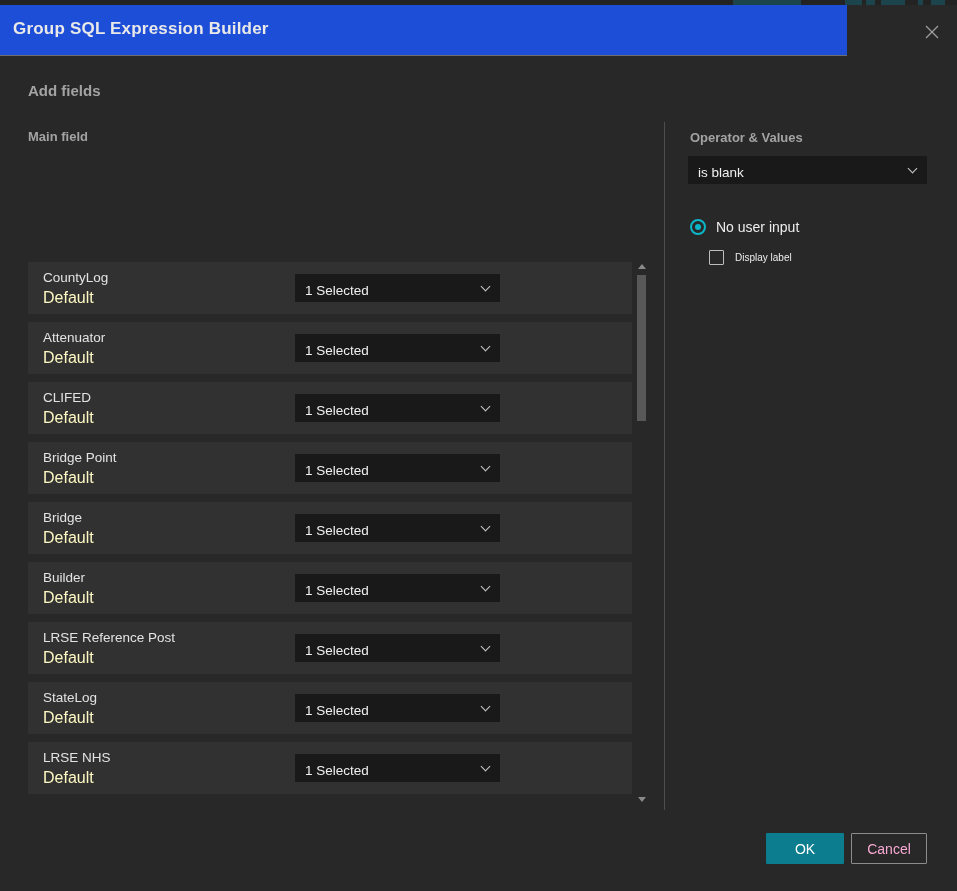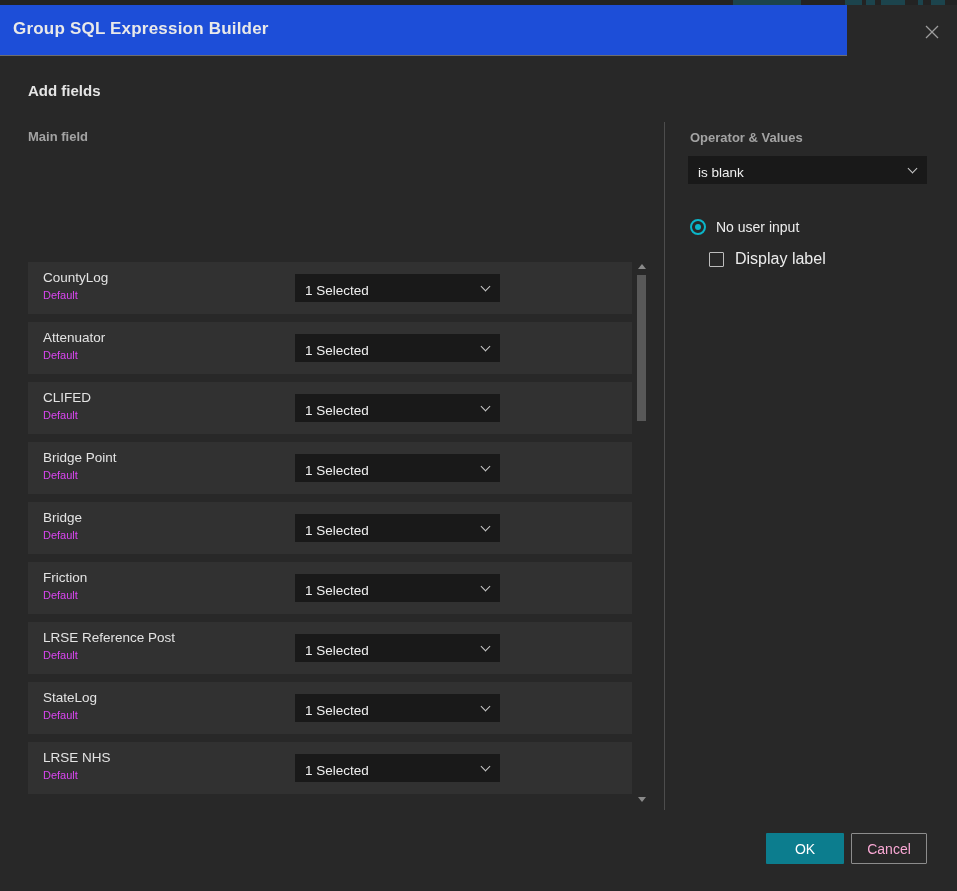--- a/index.html
+++ b/index.html
@@ -9,41 +9,41 @@
   
   .backdrop-strip{position:absolute;left:0;top:0;width:957px;height:5px;background:#232323;}
   .backdrop-strip .seg{position:absolute;top:0;height:5px;background:#1c444d;}
 
   
   .dialog{position:absolute;left:0;top:5px;width:957px;height:886px;background:#282828;}
   .dialog-header{position:absolute;left:0;top:0;width:847px;height:51px;background:#1d4ed8;border-bottom:1px solid #6e6e6e;}
   .dialog-title{position:absolute;left:13px;top:14px;font-size:17px;font-weight:700;color:#e9e9e9;letter-spacing:.2px;}
   .close-btn{position:absolute;left:921px;top:16px;width:22px;height:22px;cursor:pointer;display:flex;align-items:center;justify-content:center;}
 
-  .section-heading{position:absolute;font-size:15px;font-weight:700;color:#e5e5e5;}
+  .section-heading{position:absolute;font-size:15px;font-weight:700;color:#a3a3a3;}
   .sub-label{position:absolute;font-size:13px;font-weight:700;color:#a3a3a3;}
 
   .panel{position:absolute;background:#313131;}
 
   .select{position:absolute;height:28px;background:#191919;color:#f0f0f0;font-size:13.5px;
           display:flex;align-items:center;padding:4px 26px 0 10px;cursor:pointer;}
   .select .chev{position:absolute;right:11px;top:9px;width:7px;height:7px;
           border-right:1.5px solid #c9c9c9;border-bottom:1.5px solid #c9c9c9;transform:rotate(45deg);}
 
   
   #main-field-panel{left:28px;top:151px;width:611px;height:55px;}
   #main-source-select{left:12px;top:13px;width:238px;}
   #main-field-select{left:266px;top:13px;width:206px;}
   #main-field-select .cal{margin-right:8px;display:flex;}
 
   
   #fields-list{position:absolute;left:28px;top:257px;width:604px;}
   .field-row{position:relative;width:604px;height:52px;background:#313131;margin-bottom:8px;}
   .field-name{position:absolute;left:15px;top:8px;font-size:13.5px;color:#e3e3e3;}
-  .field-sub{position:absolute;left:15px;top:27px;font-size:11px;color:#d946ef;}
+  .field-sub{position:absolute;left:15px;top:27px;font-size:16px;color:#fef9c3;}
   .field-row .select{left:267px;top:12px;width:205px;}
 
   
   .scrollbar{position:absolute;left:636px;top:257px;width:13px;height:542px;}
   .scroll-arrow{position:absolute;left:2px;width:0;height:0;border-left:4px solid transparent;border-right:4px solid transparent;cursor:pointer;}
   .scroll-arrow.up{top:2px;border-bottom:5px solid #8a8a8a;}
   .scroll-arrow.down{bottom:2px;border-top:5px solid #8a8a8a;}
   .scroll-thumb{position:absolute;left:1px;top:13px;width:9px;height:146px;background:#585858;cursor:pointer;}
 
   
@@ -52,21 +52,21 @@
   
   #operator-heading{left:690px;top:125px;}
   #operator-select{left:688px;top:151px;width:239px;}
   .radio-row{position:absolute;left:690px;top:214px;display:flex;align-items:center;cursor:pointer;}
   .radio{width:16px;height:16px;border-radius:50%;border:2px solid #8a8a8a;position:relative;background:transparent;}
   .radio.selected{border-color:var(--radio-accent,#0bb6c9);}
   .radio.selected::after{content:"";position:absolute;left:3px;top:3px;width:6px;height:6px;border-radius:50%;background:var(--radio-accent,#0bb6c9);}
   .radio-label{margin-left:10px;font-size:14px;color:#ededed;}
   .checkbox-row{position:absolute;left:709px;top:245px;display:flex;align-items:center;cursor:pointer;}
   .checkbox{width:15px;height:15px;border:1px solid #bdbdbd;border-radius:1px;background:transparent;}
-  .checkbox-label{margin-left:11px;font-size:16px;color:#ededed;}
+  .checkbox-label{margin-left:11px;font-size:10px;color:#ededed;}
 
   
   .btn{position:absolute;top:828px;height:31px;font-size:14px;display:flex;align-items:center;justify-content:center;cursor:pointer;border-radius:1px;}
   #ok-btn{left:766px;width:78px;background:var(--accent,#0c7d8e);color:#ffffff;}
   #cancel-btn{left:851px;width:76px;background:transparent;border:1px solid #8c8c8c;color:#f9a8d4;}
 </style>
 </head>
 <body>
 
 <div id="canvas">
@@ -138,21 +138,21 @@
       <div class="field-row">
         <span class="field-name">Bridge</span>
         <span class="field-sub">Default</span>
         <div class="select">
           <span>1 Selected</span>
           <span class="chev"></span>
         </div>
       </div>
 
       <div class="field-row">
-        <span class="field-name">Friction</span>
+        <span class="field-name">Builder</span>
         <span class="field-sub">Default</span>
         <div class="select">
           <span>1 Selected</span>
           <span class="chev"></span>
         </div>
       </div>
 
       <div class="field-row">
         <span class="field-name">LRSE Reference Post</span>
         <span class="field-sub">Default</span>

